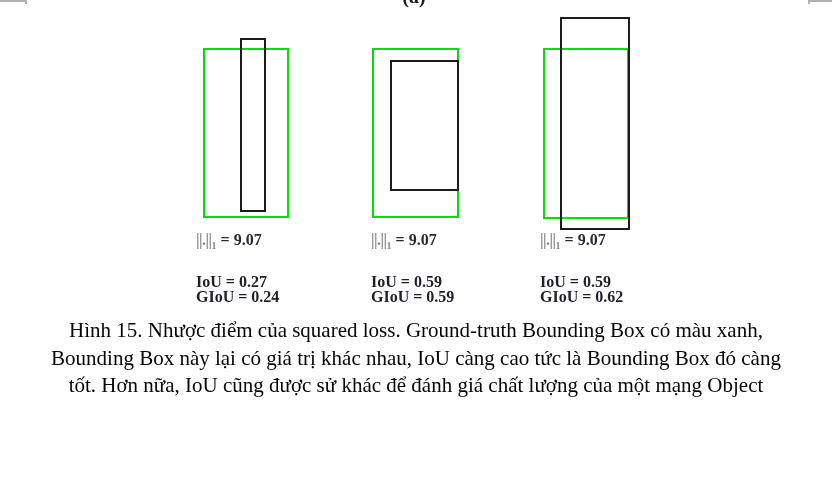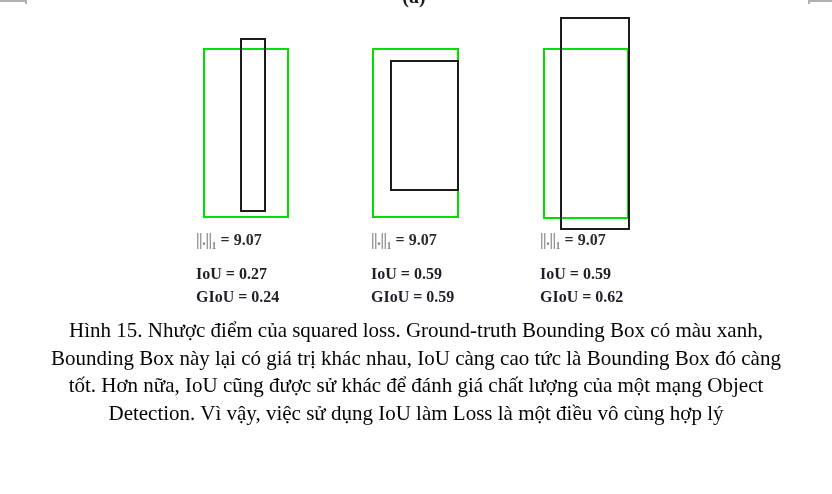--- a/index.html
+++ b/index.html
@@ -49,21 +49,21 @@
     color: #1f1f29;
     white-space: nowrap;
   }
   .stat .norm-sym { color: #85858f; letter-spacing: -0.5px; }
   .stat sub { font-size: 10px; color: #85858f; }
   .stat .norm-eq { color: #2a2a33; }
   .col1 { left: 196px; }
   .col2 { left: 371px; }
   .col3 { left: 540px; }
   .row-norm { top: 230px; }
-  .row-iou  { top: 264px; }
+  .row-iou  { top: 272px; }
   .row-giou { top: 287px; }
 
   
   .caption {
     position: absolute;
     left: 0; top: 317px; width: 832px;
     text-align: center;
     font-size: 21px;
     line-height: 27.5px;
     color: #050505;
@@ -107,16 +107,15 @@
   <div class="stat col3 row-norm">
     <span class="norm-sym">||.||</span><sub>1</sub><span class="norm-eq"> = 9.07</span>
   </div>
   <div class="stat col3 row-iou">IoU = 0.59</div>
   <div class="stat col3 row-giou">GIoU = 0.62</div>
 
   <div class="caption">
     <div>Hình 15. Nhược điểm của squared loss. Ground-truth Bounding Box có màu xanh,</div>
     <div>Bounding Box này lại có giá trị khác nhau, IoU càng cao tức là Bounding Box đó càng</div>
     <div>tốt. Hơn nữa, IoU cũng được sử khác để đánh giá chất lượng của một mạng Object</div>
-    <div>Detection. Vì vậy, việc sử dụng IoU làm Loss là một điều vô cùng hợp lý</div>
   </div>
 
 </div>
 
 </body></html>

